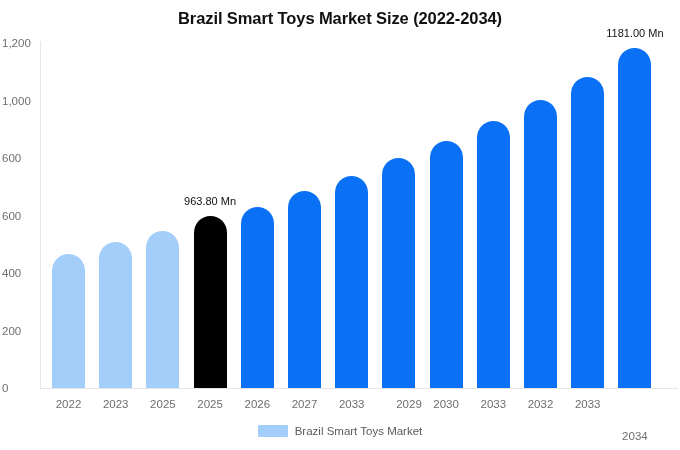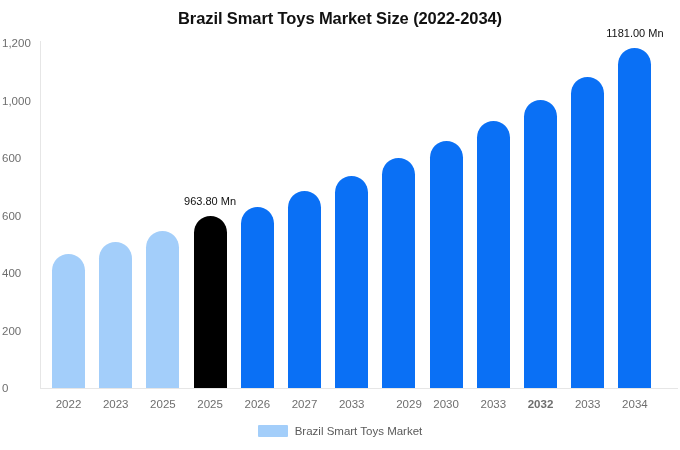--- a/index.html
+++ b/index.html
@@ -186,23 +186,23 @@
       <div class="x-tick" style="left: 38.5px;">2022</div>
       <div class="x-tick" style="left: 85.7px;">2023</div>
       <div class="x-tick" style="left: 132.9px;">2025</div>
       <div class="x-tick" style="left: 180.1px;">2025</div>
       <div class="x-tick" style="left: 227.3px;">2026</div>
       <div class="x-tick" style="left: 274.5px;">2027</div>
       <div class="x-tick" style="left: 321.7px;">2033</div>
       <div class="x-tick" style="left: 379px;">2029</div>
       <div class="x-tick" style="left: 416.1px;">2030</div>
       <div class="x-tick" style="left: 463.3px;">2033</div>
-      <div class="x-tick" style="left: 510.5px; font-weight: bold;">2032</div>
+      <div class="x-tick" style="left: 510.5px;">2032</div>
       <div class="x-tick" style="left: 557.7px;">2033</div>
-      <div class="x-tick" style="left: 604.9px;">2034</div>
+      <div class="x-tick" style="left: 604.9px; margin-top: 32px;">2034</div>
     </div>
   <div id="labels-layer">
       <div class="bar-label" style="left: 177.1px; top: 195.374px; width: 66px; text-align: center;">963.80 Mn</div>
       <div class="bar-label" style="left: 601.9px; top: 27.4625px; width: 66px; text-align: center;">1181.00 Mn</div>
     </div>
 
   <div id="legend">
     <div id="legend-swatch" style="background: rgb(163, 206, 250);"></div>
     <div id="legend-label">Brazil Smart Toys Market</div>
   </div>

